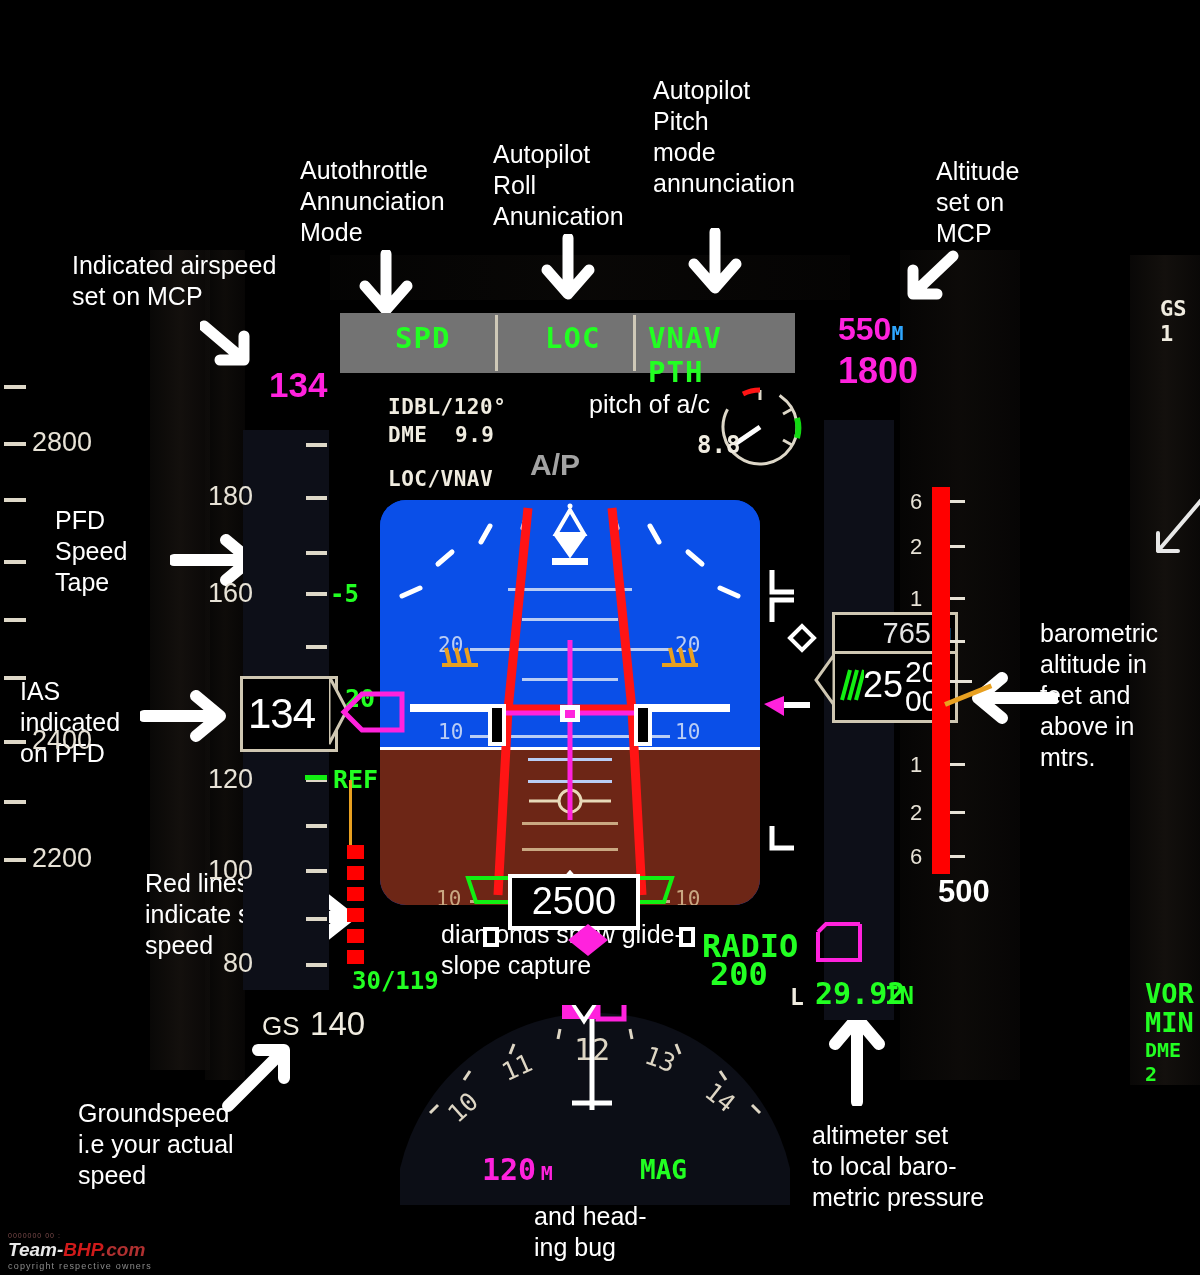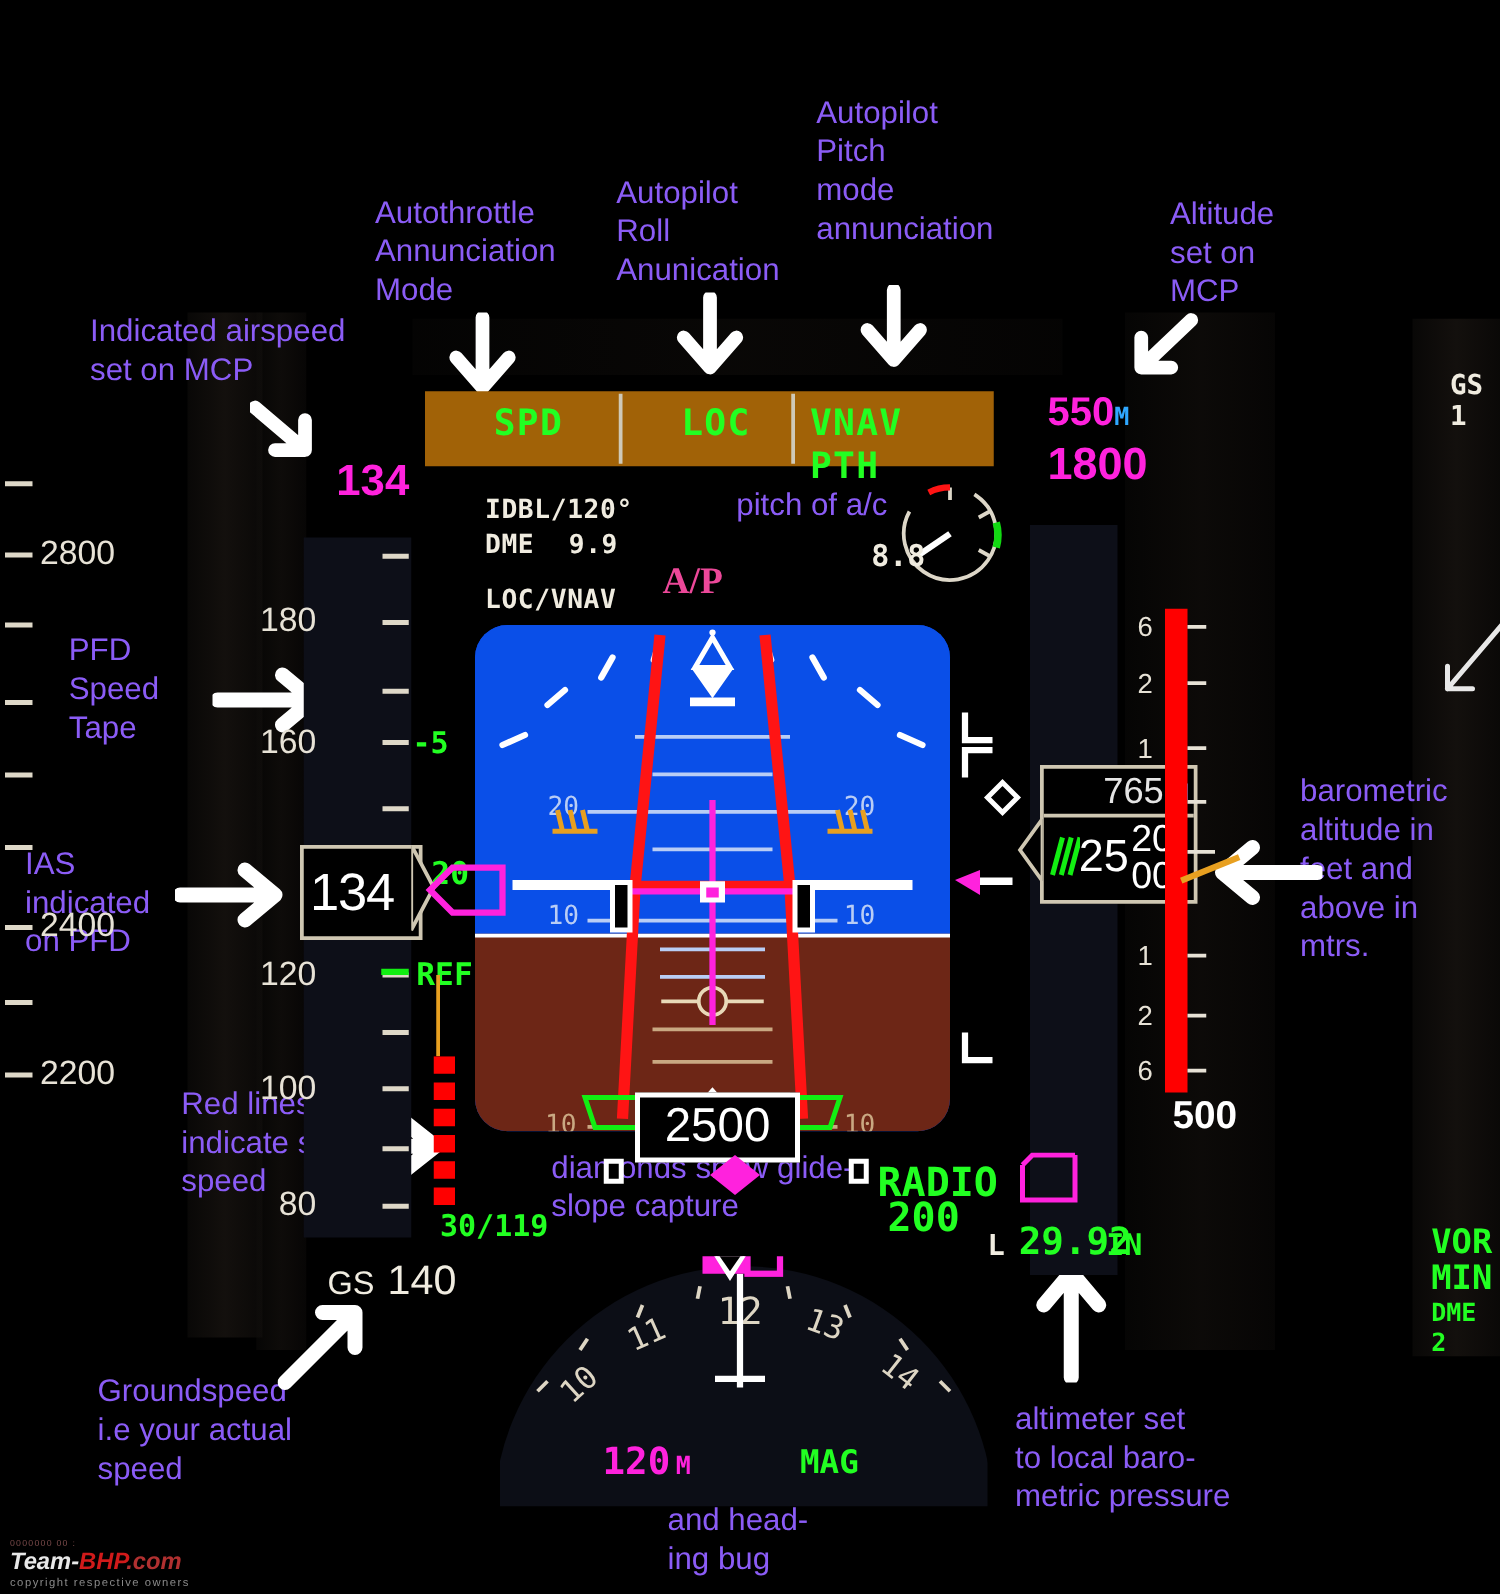--- a/index.html
+++ b/index.html
@@ -6,44 +6,44 @@
   body{width:1200px;height:1275px;position:relative;overflow:hidden;
        font-family:"Liberation Sans",sans-serif;color:#fff;}
 
   #stage{position:absolute;inset:0;width:1200px;height:1275px;background:#000;}
 
   
   .title{position:absolute;left:0;top:8px;width:1200px;text-align:center;
          font-size:34px;font-weight:400;color:#f2f2f2;letter-spacing:.2px;}
 
   
-  .anno{position:absolute;color:#8b5cf6;font-size:25px;line-height:31px;
+  .anno{position:absolute;color:#ffffff;font-size:25px;line-height:31px;
         font-family:"Liberation Sans",sans-serif;white-space:pre-line;}
 
   
   .arrow{position:absolute;}
   .arrow svg{display:block;}
 
   
   .panel-band{position:absolute;background:linear-gradient(90deg,#100e0c,#231d18,#120f0d);}
 
   
   #pfd{position:absolute;left:340px;top:300px;width:500px;height:790px;}
 
   
   .fma{position:absolute;left:0;top:13px;width:455px;height:60px;
-       background:#a16207;}
+       background:#737373;}
   .fma .seg{position:absolute;top:8px;font-family:"DejaVu Sans Mono",monospace;
             font-size:29px;font-weight:bold;color:#22ff22;letter-spacing:1px;}
   .fma .div{position:absolute;top:2px;width:3px;height:56px;background:#cfc9b8;}
 
   .smalltxt{position:absolute;font-family:"DejaVu Sans Mono",monospace;
             color:#f0ece0;font-size:21px;font-weight:bold;letter-spacing:.5px;}
-  .aptxt{position:absolute;font-family:Liberation Serif, serif;
-         color:#ec4899;font-size:30px;font-weight:bold;}
+  .aptxt{position:absolute;font-family:Liberation Sans, sans-serif;
+         color:#a3a3a3;font-size:30px;font-weight:bold;}
 
   
   #adi{position:absolute;left:40px;top:200px;width:380px;height:405px;
        border-radius:26px;overflow:hidden;background:#0645d8;}
   #adi .sky{position:absolute;left:0;top:0;width:100%;height:61%;background:#0a4fe8;}
   #adi .gnd{position:absolute;left:0;top:61%;width:100%;height:39%;background:#6d2616;}
   #adi .horz{position:absolute;left:0;top:61%;width:100%;height:3px;background:#fff;}
 
   .pl{position:absolute;height:3px;background:#b9cdf5;}
   .plg{position:absolute;height:3px;background:#c9a882;}

